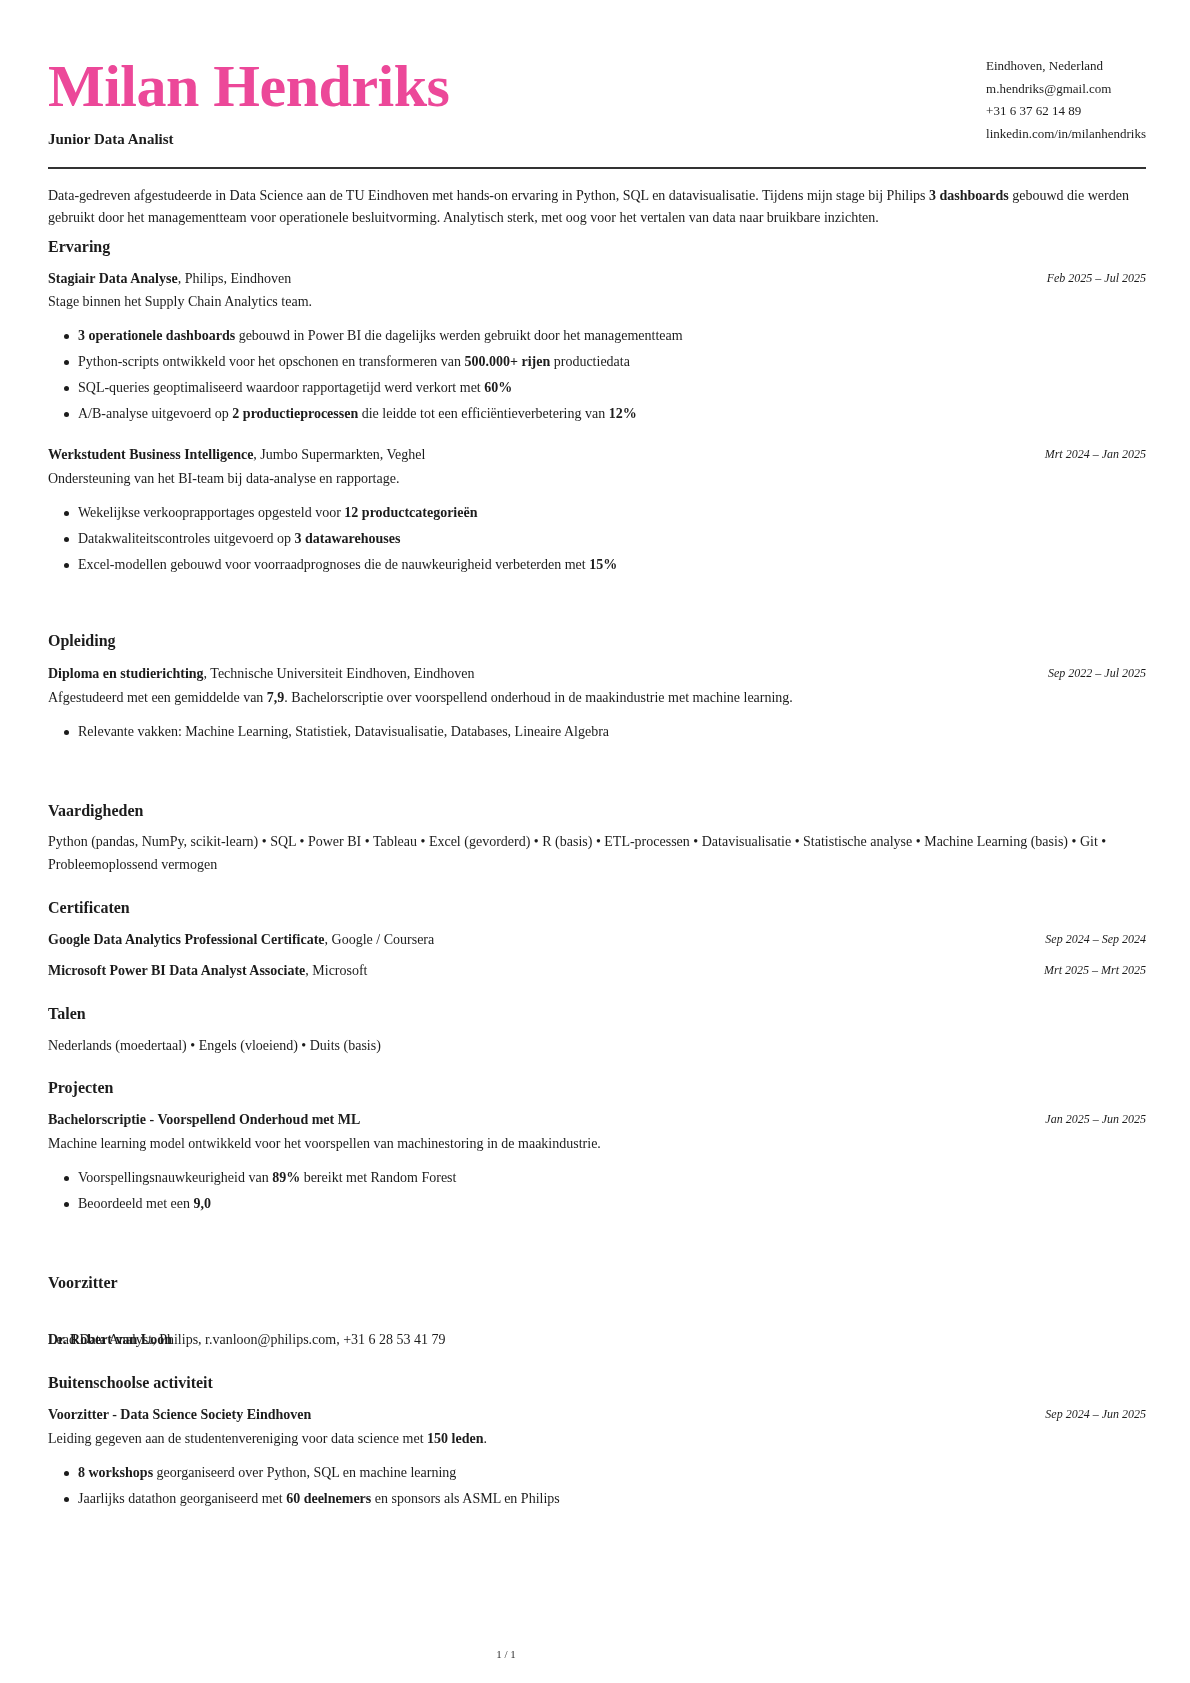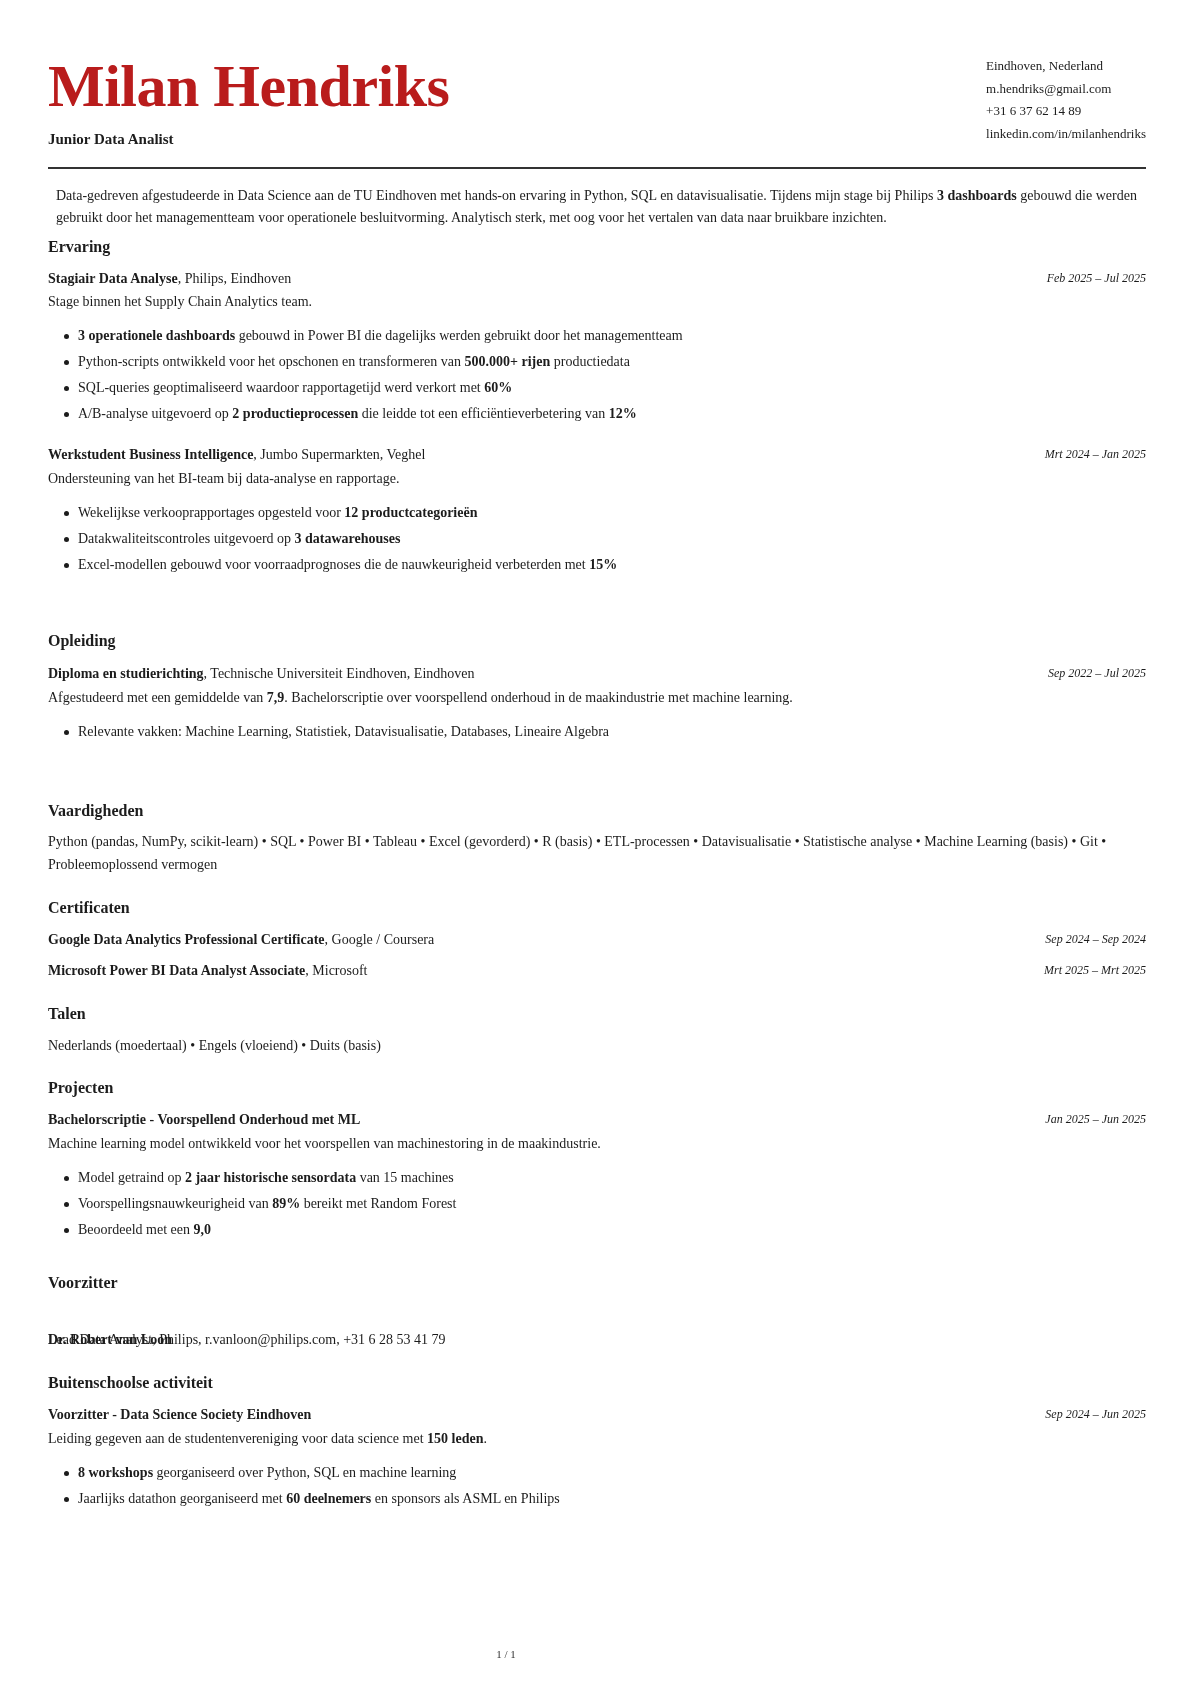--- a/index.html
+++ b/index.html
@@ -4,37 +4,37 @@
 <style>
   html, body { margin: 0; padding: 0; background: #ffffff; }
   body {
     width: 1190px; height: 1683px; position: relative; overflow: hidden;
     font-family: "Liberation Serif", "DejaVu Serif", serif;
     color: #1c1c1c;
   }
   .name {
     position: absolute; left: 48px; top: 48px;
     font-size: 60px; font-weight: bold; letter-spacing: -0.5px; line-height: 76px;
-    color: #b91c1c;
+    color: #ec4899;
   }
   .subtitle {
     position: absolute; left: 48px; top: 129px;
     font-size: 15px; font-weight: bold; line-height: 20px;
   }
   .contact {
     position: absolute; right: 44px; top: 55px; text-align: left;
     font-size: 13px; line-height: 22.5px;
   }
   .rule {
     position: absolute; left: 48px; top: 167px; width: 1098px; height: 2px;
     background: #333333;
   }
   .summary {
     position: absolute; left: 48px; top: 185px; width: 1098px;
-    font-size: 14px; line-height: 22px; margin-left: 8px;
+    font-size: 14px; line-height: 22px;
   }
   .sec-title {
     position: absolute; left: 48px; font-size: 16px; font-weight: bold; line-height: 22px;
   }
   .entry-head {
     position: absolute; left: 48px; font-size: 14px; line-height: 20px;
   }
   .entry-head b { font-weight: bold; }
   .date {
     position: absolute; right: 44px; font-size: 12px; font-style: italic; line-height: 20px;
@@ -111,21 +111,20 @@
 <div class="date" style="top:960px">Mrt 2025 – Mrt 2025</div>
 
 <div class="sec-title" style="top:1003px">Talen</div>
 <div class="line" style="top:1036px">Nederlands (moedertaal) • Engels (vloeiend) • Duits (basis)</div>
 
 <div class="sec-title" style="top:1077px">Projecten</div>
 <div class="entry-head" style="top:1110px"><b>Bachelorscriptie - Voorspellend Onderhoud met ML</b></div>
 <div class="date" style="top:1109px">Jan 2025 – Jun 2025</div>
 <div class="line" style="top:1134px">Machine learning model ontwikkeld voor het voorspellen van machinestoring in de maakindustrie.</div>
 <ul class="bullets" style="top:1165px">
-  <li><span>Model getraind op </span><b>2 jaar historische sensordata</b><span> van 15 machines</span></li>
   <li><span>Voorspellingsnauwkeurigheid van </span><b>89%</b><span> bereikt met Random Forest</span></li>
   <li><span>Beoordeeld met een </span><b>9,0</b></li>
 </ul>
 
 <div class="sec-title" style="top:1272px">Voorzitter</div>
 <div class="entry-head" style="top:1330px"><b>Dr. Robert van Loon</b></div>
 <div class="line" style="top:1330px">Lead Data Analyst, Philips, r.vanloon@philips.com, +31 6 28 53 41 79</div>
 
 <div class="sec-title" style="top:1372px">Buitenschoolse activiteit</div>
 <div class="entry-head" style="top:1405px"><b>Voorzitter - Data Science Society Eindhoven</b></div>

